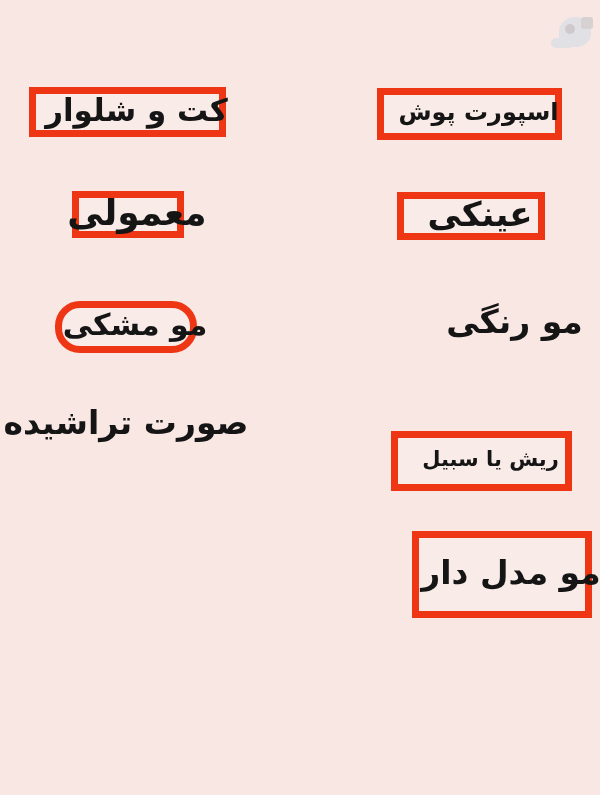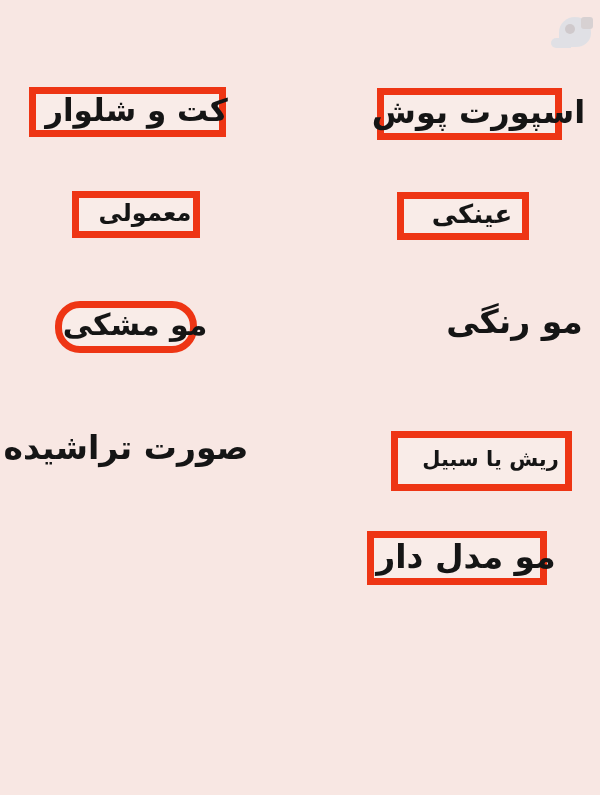--- a/index.html
+++ b/index.html
@@ -19,29 +19,29 @@
     font-weight:bold;
     box-sizing:border-box;
   }
   .trait.boxed{
     border:7px solid var(--box-border,#ee3514);
     background:var(--box-fill,#f9ece8);
   }
   .trait span{display:block;line-height:1;padding-bottom:4px;padding-left:18px;}
 
   
-  .t0{left:377px;top:88px;width:185px;height:52px;font-size:32px;}
+  .t0{left:377px;top:88px;width:185px;height:52px;font-size:24px;}
   .t1{left:29px;top:87px;width:197px;height:50px;font-size:31px;}
-  .t2{left:397px;top:192px;width:132px;height:48px;font-size:26px;}
-  .t3{left:72px;top:191px;width:128px;height:47px;font-size:24px;}
+  .t2{left:397px;top:192px;width:148px;height:48px;font-size:34px;}
+  .t3{left:72px;top:191px;width:112px;height:47px;font-size:36px;}
   .t4{left:443px;top:299px;width:125px;height:48px;font-size:33px;}
   .t5{left:55px;top:301px;width:142px;height:52px;font-size:30px;border-radius:25px;}
   .t6{left:391px;top:431px;width:181px;height:60px;font-size:21px;}
-  .t7{left:22px;top:423px;width:190px;height:52px;font-size:33px;}
-  .t8{left:367px;top:531px;width:180px;height:54px;font-size:33px;}
+  .t7{left:22px;top:398px;width:190px;height:52px;font-size:33px;}
+  .t8{left:412px;top:531px;width:180px;height:87px;font-size:33px;}
   .t9{left:42px;top:547px;width:144px;height:65px;font-size:31px;}
 
   
   .wm{position:absolute;left:551px;top:14px;width:46px;height:40px;opacity:.5;}
   .wm-blob{position:absolute;left:8px;top:3px;width:32px;height:30px;
     background:#c9dbe7;border-radius:50% 50% 46% 12%;}
   .wm-tail{position:absolute;left:0;top:24px;width:20px;height:10px;
     background:#c9dbe7;border-radius:6px 0 0 6px;}
   .wm-square{position:absolute;left:30px;top:3px;width:12px;height:12px;
     background:#b7bcc3;border-radius:3px;}

